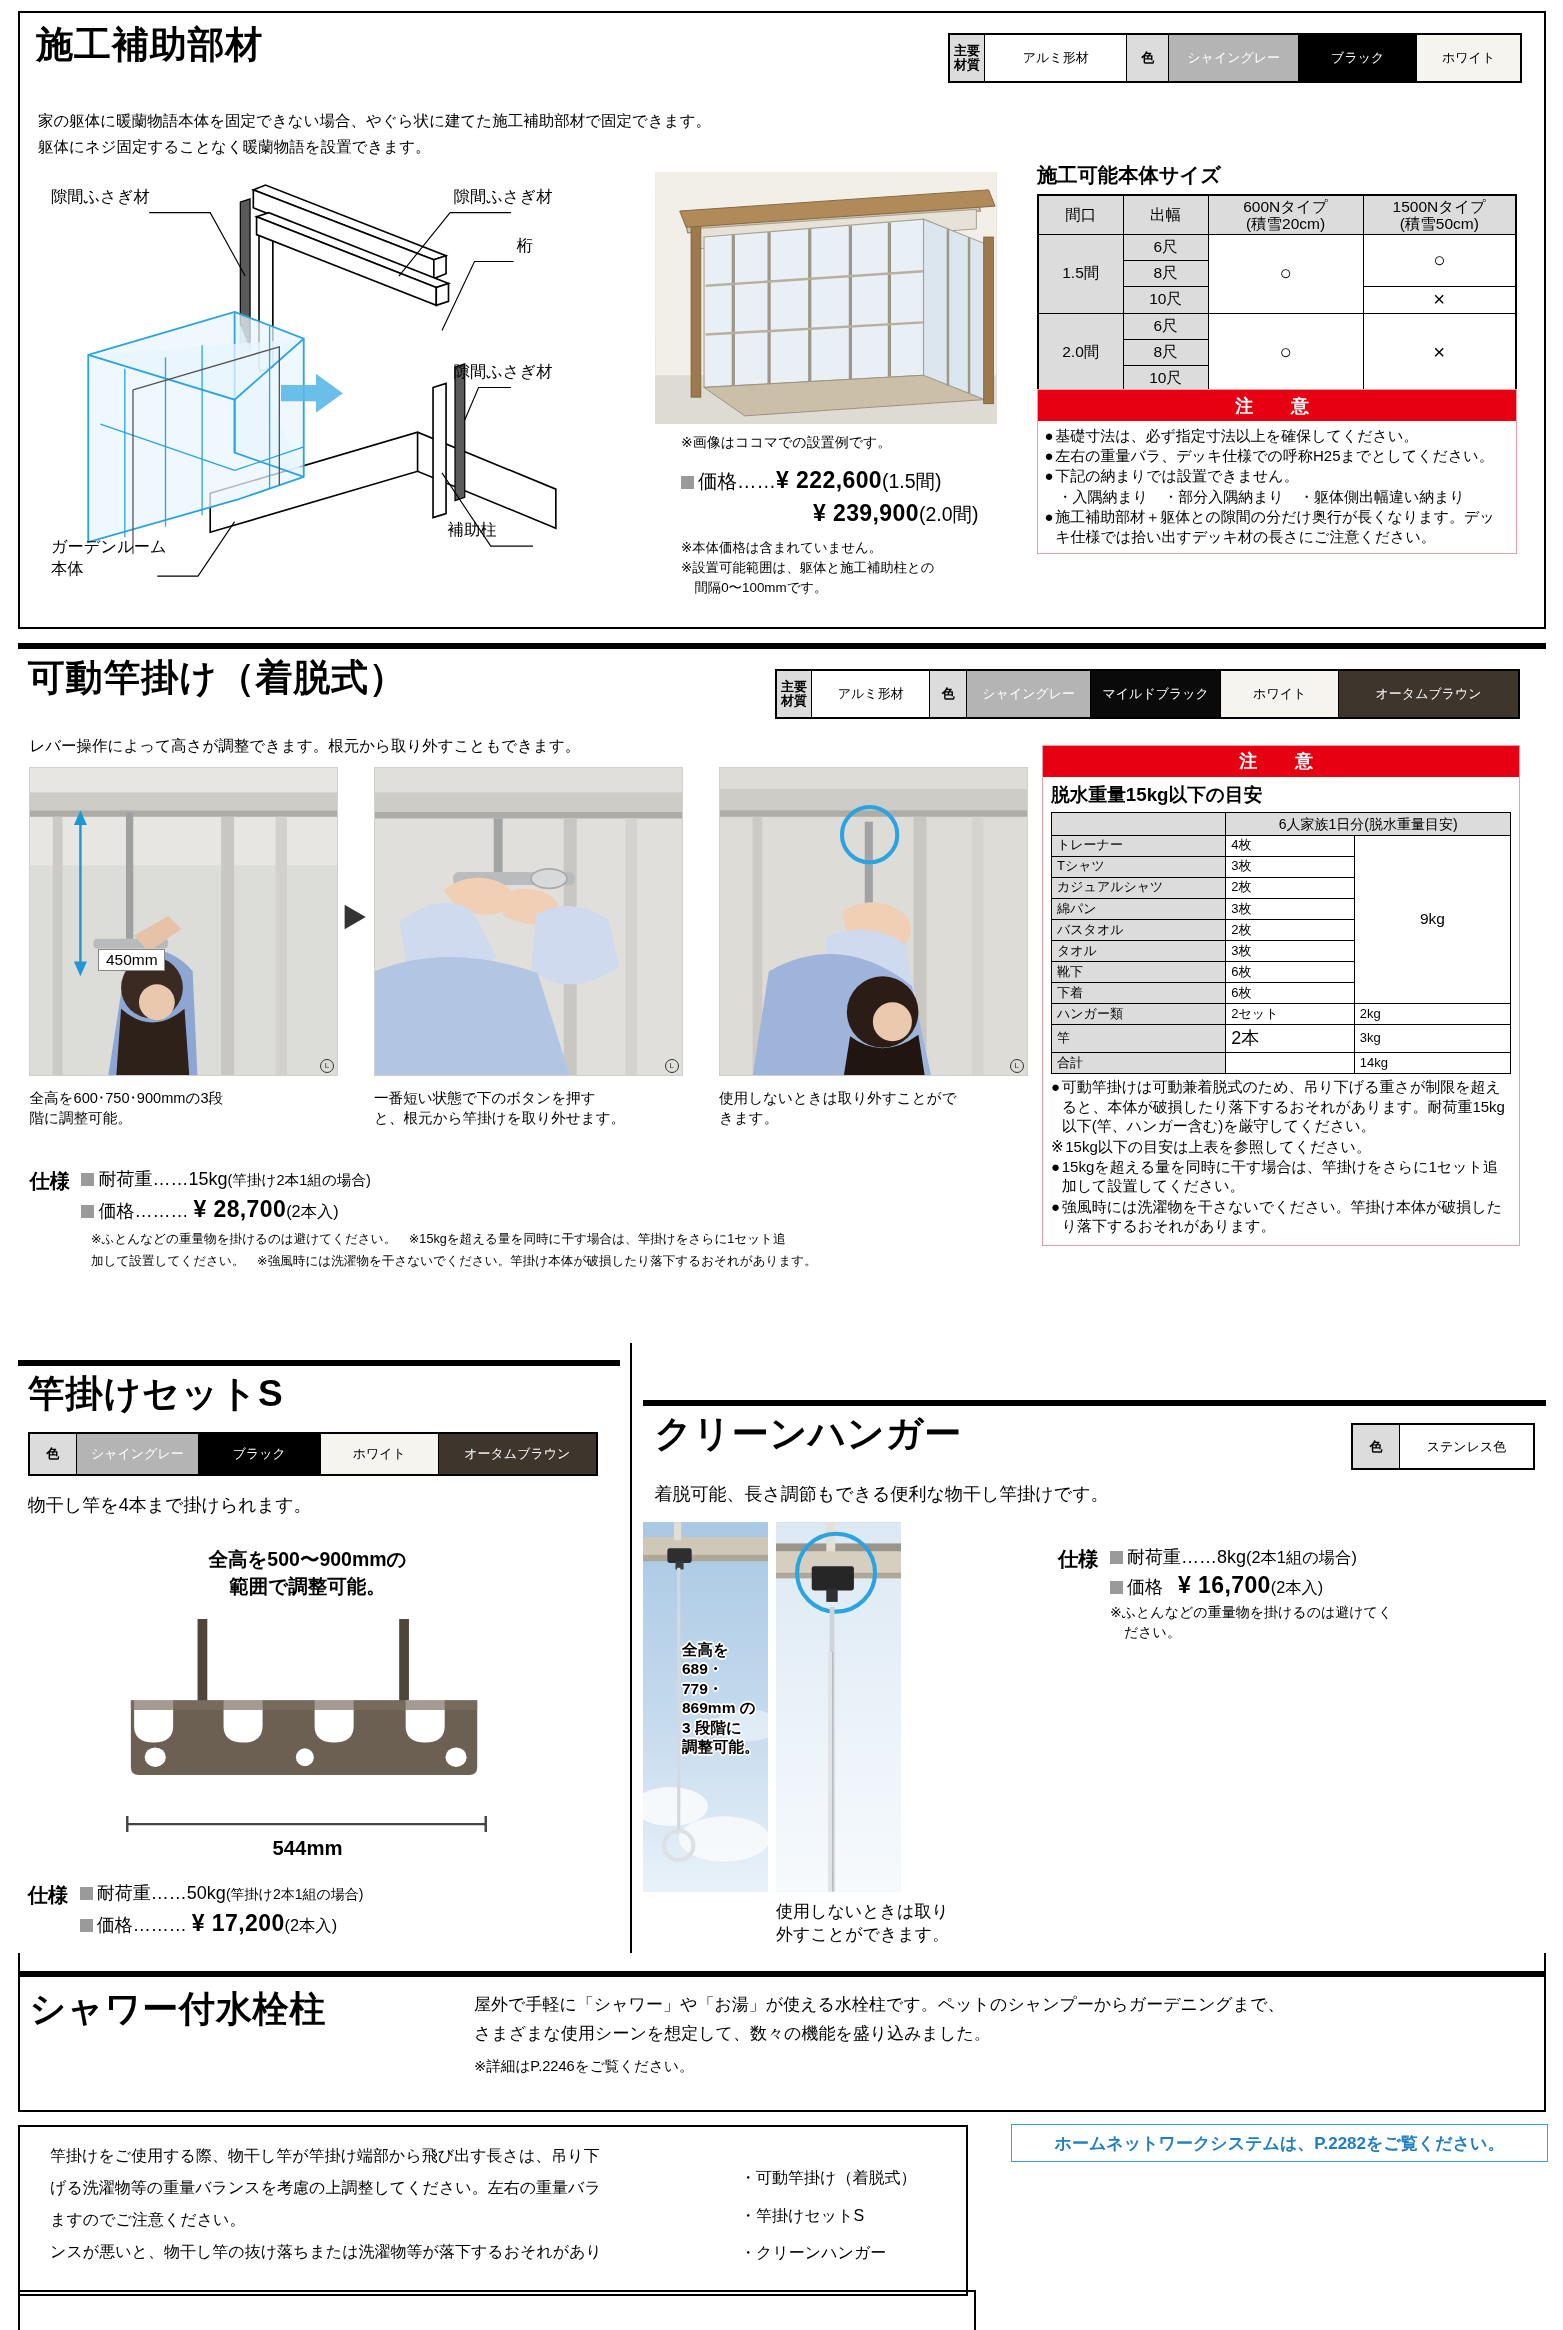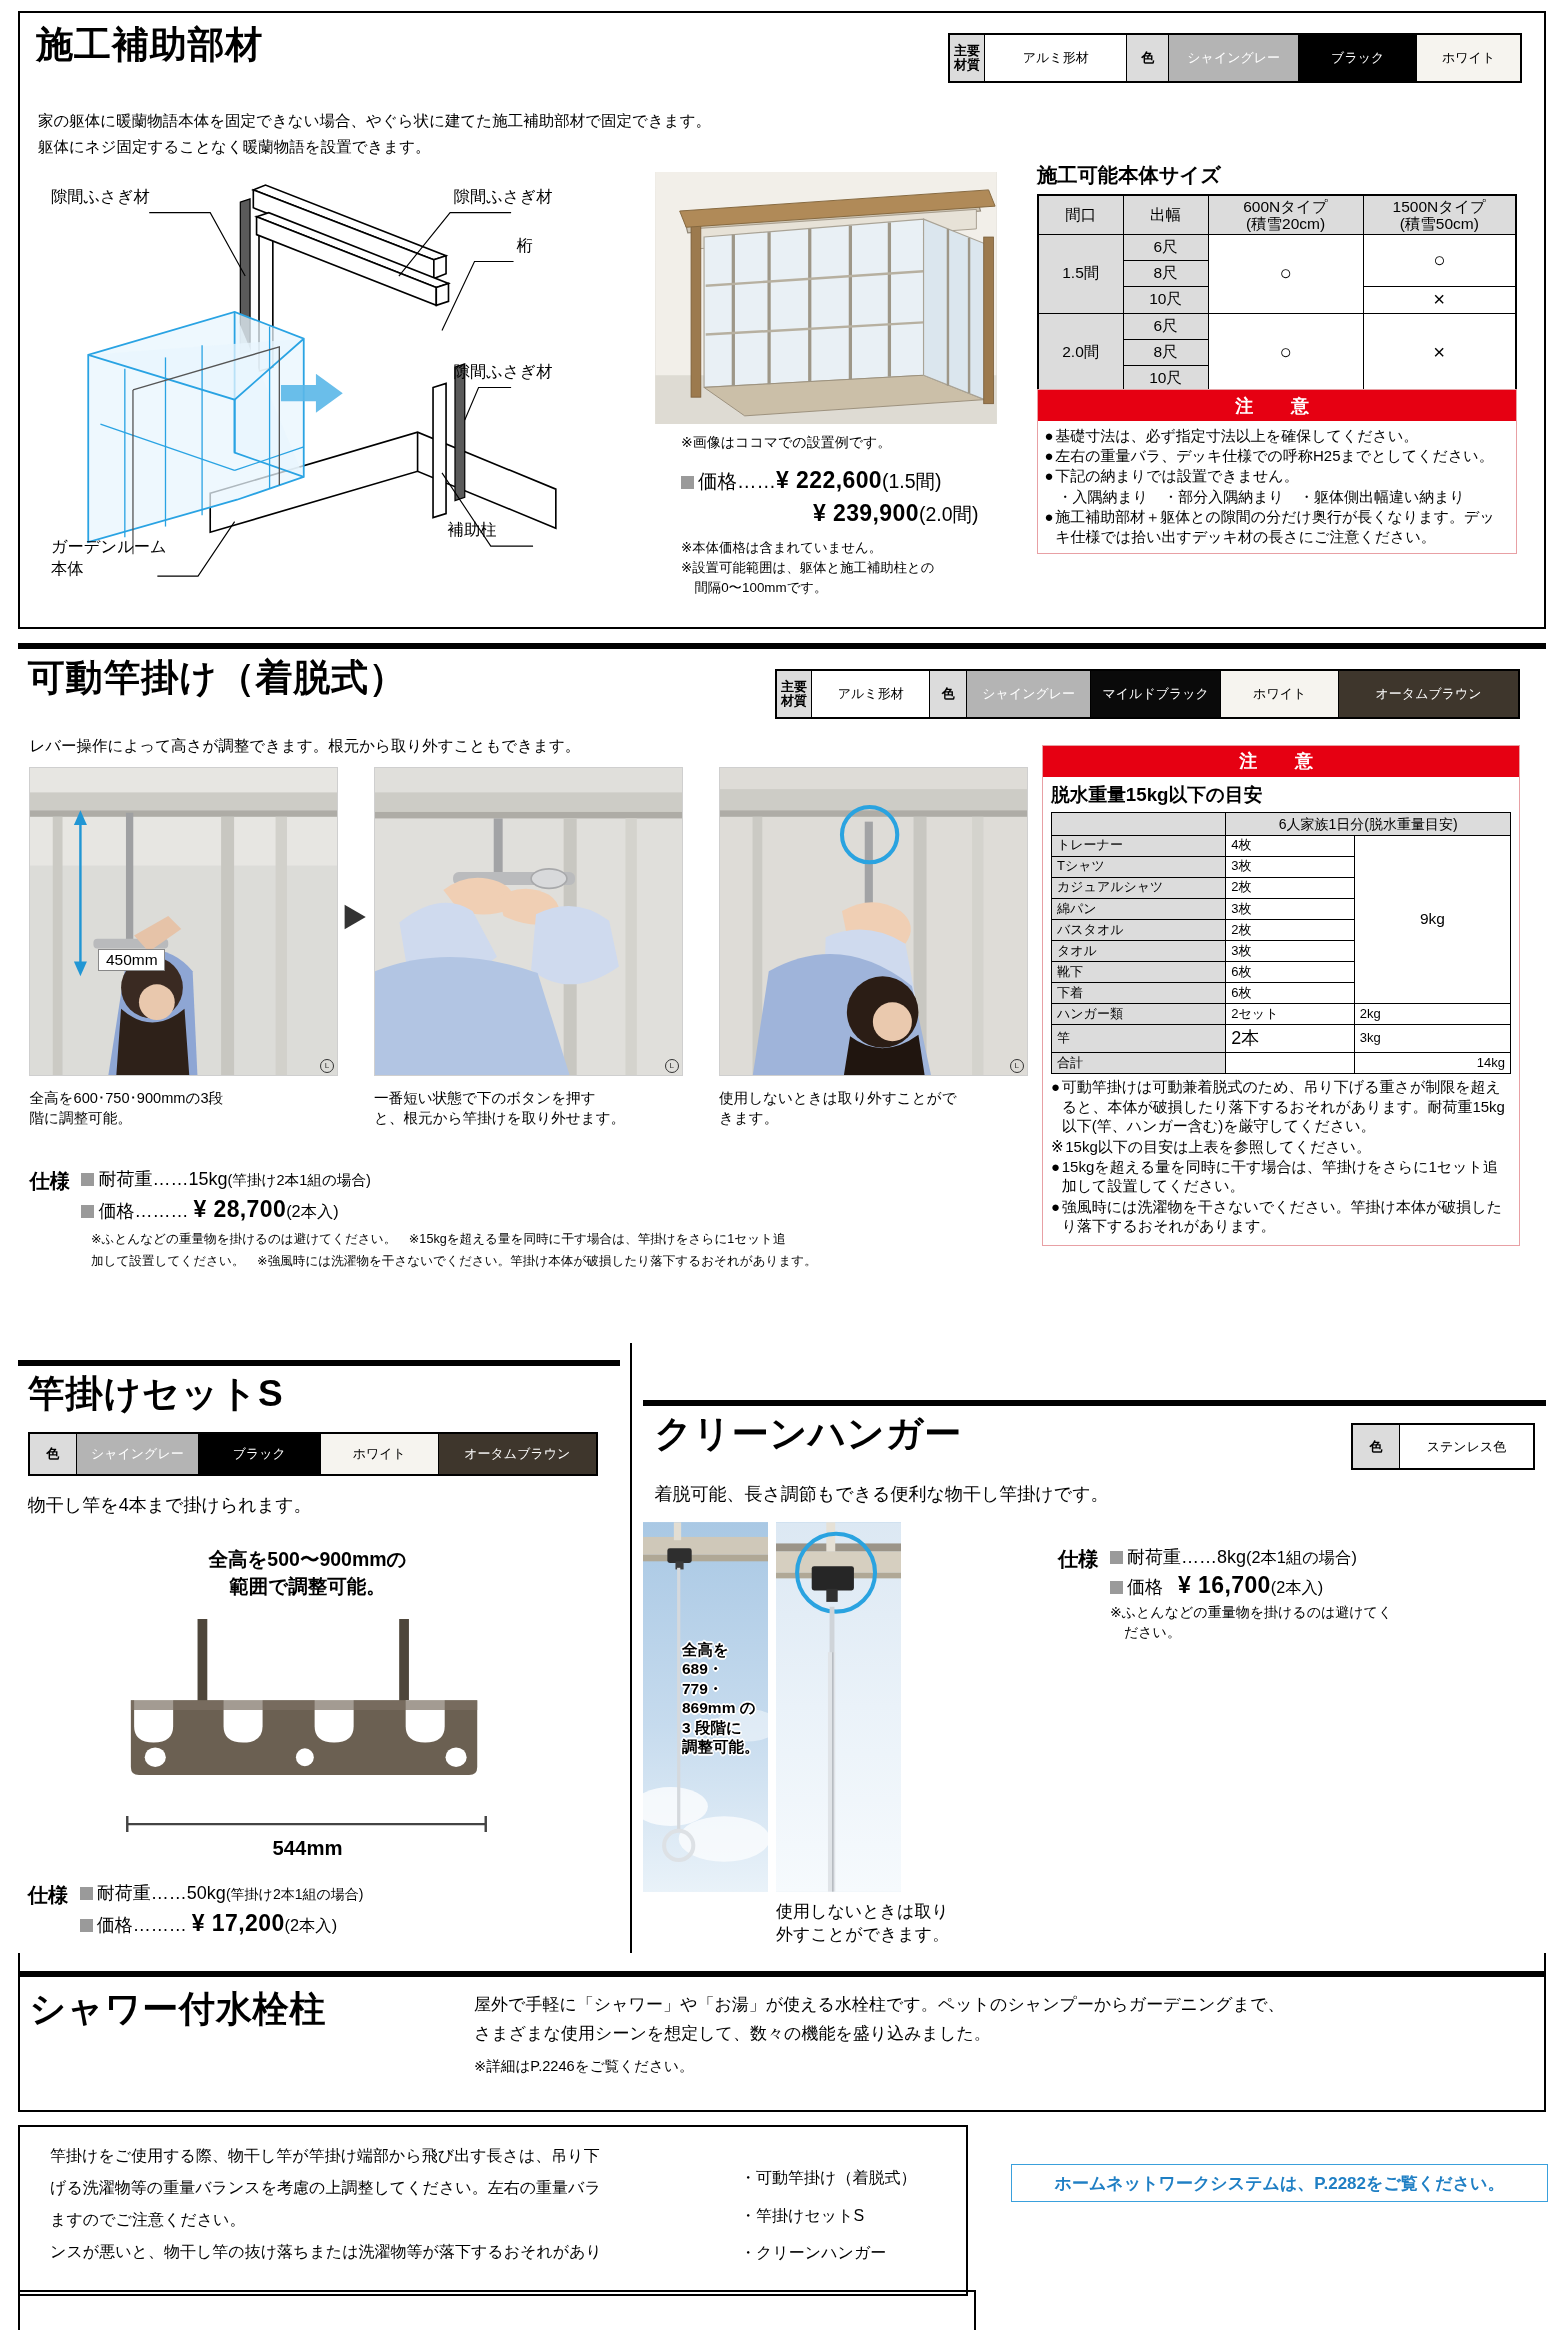--- a/index.html
+++ b/index.html
@@ -496,21 +496,21 @@
                 <td style="text-align:left; font-size:13px;">2kg</td>
               </tr>
           <tr>
                 <th style="text-align:left; font-size:13px; height:19.5px;">竿</th>
                 <td style="text-align:left; font-size:18px;">2本</td>
                 <td style="text-align:left; font-size:13px;">3kg</td>
               </tr>
           <tr>
                 <th style="text-align:left; font-size:13px; height:19.5px;">合計</th>
                 <td style="text-align:left; font-size:13px;"></td>
-                <td style="text-align:right; font-size:13px;">14kg</td>
+                <td style="text-align:left; font-size:13px;">14kg</td>
               </tr>
         </tbody>
           </table>
 
         <div style="margin-top:3.3px;">
           <div class="cl">
             <span class="b">●</span>
             <span class="t">可動竿掛けは可動兼着脱式のため、吊り下げる重さが制限を超えると、本体が破損したり落下するおそれがあります。耐荷重15kg以下(竿、ハンガー含む)を厳守してください。</span>
           </div>
           <div class="cl">
@@ -724,16 +724,16 @@
   </div>
 
   <div style="position:absolute; left:740px; top:2159px; font-size:16px; line-height:2.35;">
     <div>・可動竿掛け（着脱式）</div>
     <div>・竿掛けセットS</div>
     <div>・クリーンハンガー</div>
   </div>
 
   <div style="position:absolute; left:18px; top:2125px; width:950px; height:171px; border:2.4px solid #000; pointer-events:none;"></div>
 
-  <div class="bluebox" style="position:absolute; left:1011px; top:2124px; width:537px;margin-top:40px;">ホームネットワークシステムは、P.2282をご覧ください。</div>
+  <div class="bluebox" style="position:absolute; left:1011px; top:2124px; width:537px;">ホームネットワークシステムは、P.2282をご覧ください。</div>
 
 </div>
 
 
 </body></html>

